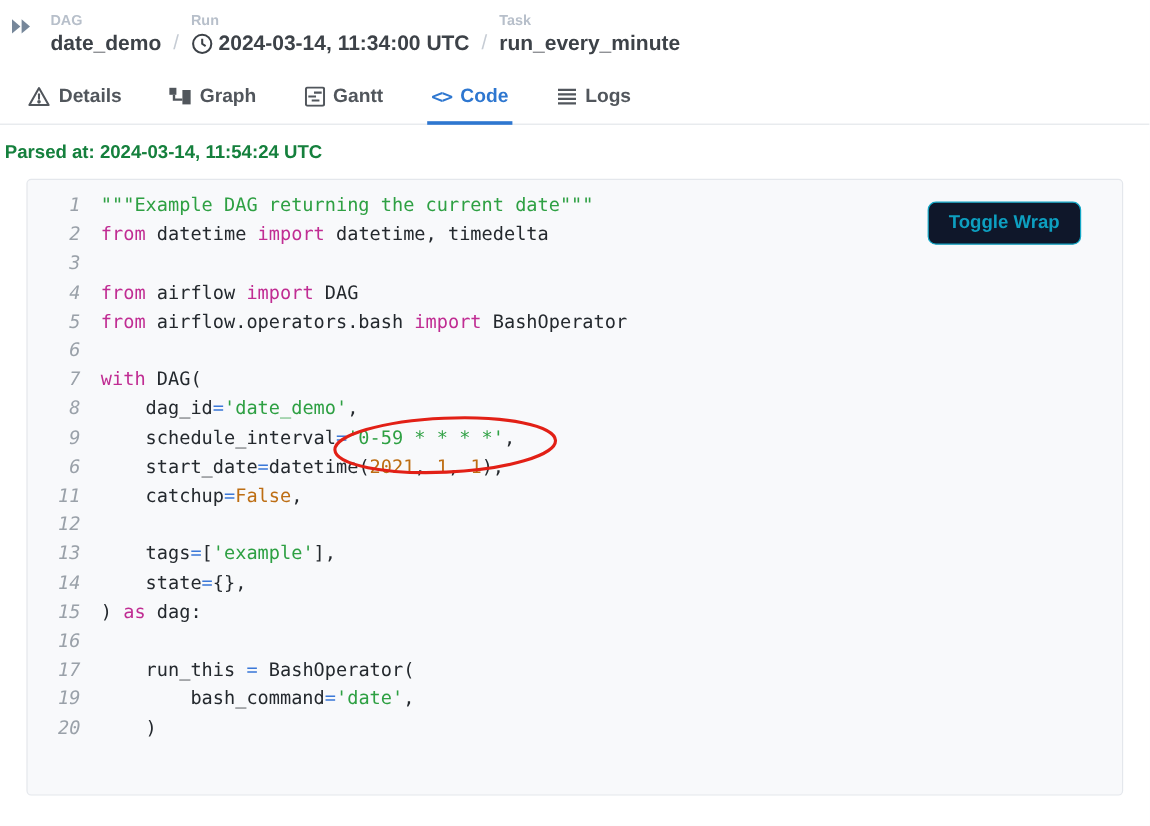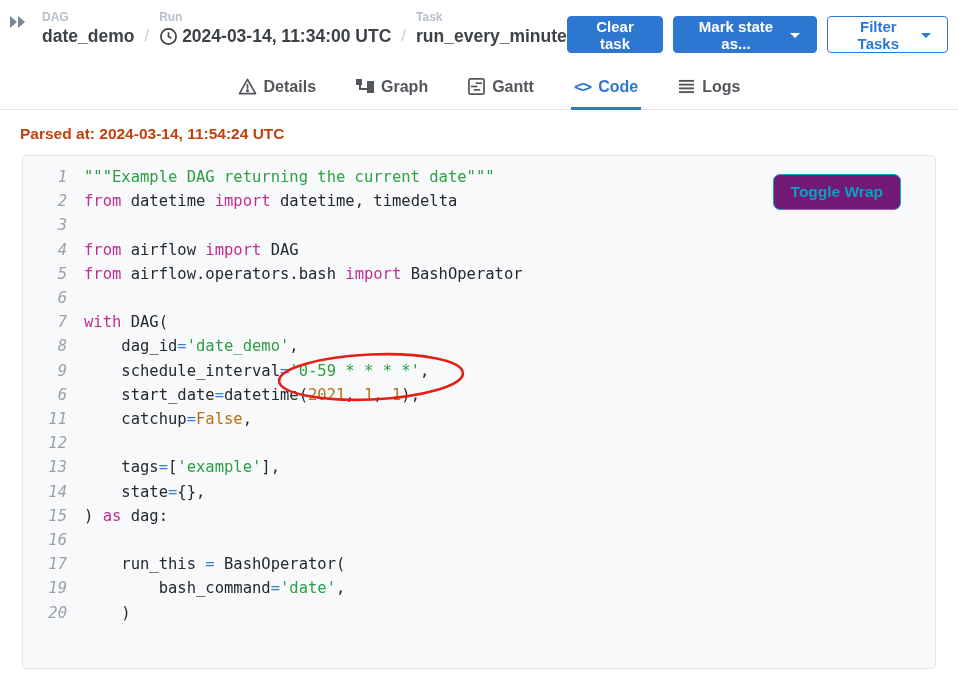--- a/index.html
+++ b/index.html
@@ -23,48 +23,48 @@
   .btn { height:37px; padding:0 16px; border-radius:4px; font-size:15px; font-weight:700;
     font-family:"Liberation Sans", sans-serif; cursor:pointer; display:inline-flex;
     align-items:center; gap:8px; }
   .btn-filled { background:#2e77d0; color:#ffffff; border:1px solid #2e77d0; }
   .btn-outline { background:#ffffff; color:#2e77d0; border:1.5px solid #2e77d0; }
   .caret { width:0; height:0; border-left:5px solid transparent;
     border-right:5px solid transparent; border-top:5px solid currentColor; margin-top:2px; }
 
   
   .tabbar { display:flex; gap:34px; padding:0 0 0 20px; margin-top:16px;
-    border-bottom:1px solid #e3e6ea;justify-content:center; }
+    border-bottom:1px solid #e3e6ea; }
   .tab { display:flex; align-items:center; gap:7px; font-size:16px; font-weight:700;
     color:#51565c; padding:8px 3px 11px; cursor:pointer; border-bottom:3.5px solid transparent;
     margin-bottom:-1px; }
   .tab.active { color:#2e77d0; border-bottom-color:#2e77d0; }
   .tab svg { flex:0 0 auto; }
   .code-glyph { font-family:"DejaVu Sans Mono", monospace; font-weight:700; font-size:16px;
     letter-spacing:-1px; }
 
   
-  .parsed { margin:15px 0 0 20px; font-size:15.5px; font-weight:700; color:#c2410c; }
+  .parsed { margin:15px 0 0 4px; font-size:15.5px; font-weight:700; color:#15803d; }
 
   
   .code-panel { position:relative; margin:12px 22px 0; height:514px;
     background:#f8f9fb; border:1px solid #e4e7ec; border-radius:4px;
     padding:9px 0 0 8px; overflow:hidden; }
   .code-block { font-family:"DejaVu Sans Mono", monospace; font-size:15.5px;
     line-height:24.2px; color:#24292e; }
   .code-line { display:flex; white-space:pre; }
   .ln { width:36px; text-align:right; color:#9aa1a9; font-style:italic; flex:0 0 auto;
     margin-right:17px; user-select:none; }
   .tok-k { color:#c02d93; }  
   .tok-s { color:#2ea043; }  
   .tok-d { color:#bd6e14; }  
   .tok-o { color:#3b78d8; }  
   .tok-t { color:#24292e; }  
 
-  .toggle-wrap { position:absolute; top:18px; right:34px; background:#701a75;
+  .toggle-wrap { position:absolute; top:18px; right:34px; background:#0f172a;
     border:1.5px solid #12a6c5; color:#0d9fc0; font-size:15.5px; font-weight:700;
     padding:8px 17px; border-radius:7px; cursor:pointer;
     font-family:"Liberation Sans", sans-serif; }
 
   .annotation-svg { position:absolute; left:250px; top:191px; pointer-events:none; }
 </style>
 </head>
 <body>
 
 <div class="header">
@@ -92,33 +92,20 @@
         <span>2024-03-14, 11:34:00 UTC</span>
       </span>
     </div>
     <span class="crumb-sep">/</span>
     <div class="crumb-group">
       <span class="crumb-label">Task</span>
       <span class="crumb-value">run_every_minute</span>
     </div>
   </div>
 
-  <div class="actions">
-    <button class="btn btn-filled">
-      <span>Clear task</span>
-    </button>
-    <button class="btn btn-filled">
-      <span>Mark state as...</span>
-      <span class="caret"></span>
-    </button>
-    <button class="btn btn-outline">
-      <span>Filter Tasks</span>
-      <span class="caret"></span>
-    </button>
-  </div>
 </div>
 
 <div class="tabbar">
   <div class="tab">
     <svg width="19" height="17" viewBox="0 0 20 18" fill="none" stroke="#51565c" stroke-width="1.8" stroke-linejoin="round">
       <path d="M10 1.5 L18.5 16.5 H1.5 Z"></path>
         <path d="M10 7 V11" stroke-linecap="round"></path>
         <circle cx="10" cy="13.6" r="0.7" fill="#51565c"></circle>
     </svg>
     <span>Details</span>

